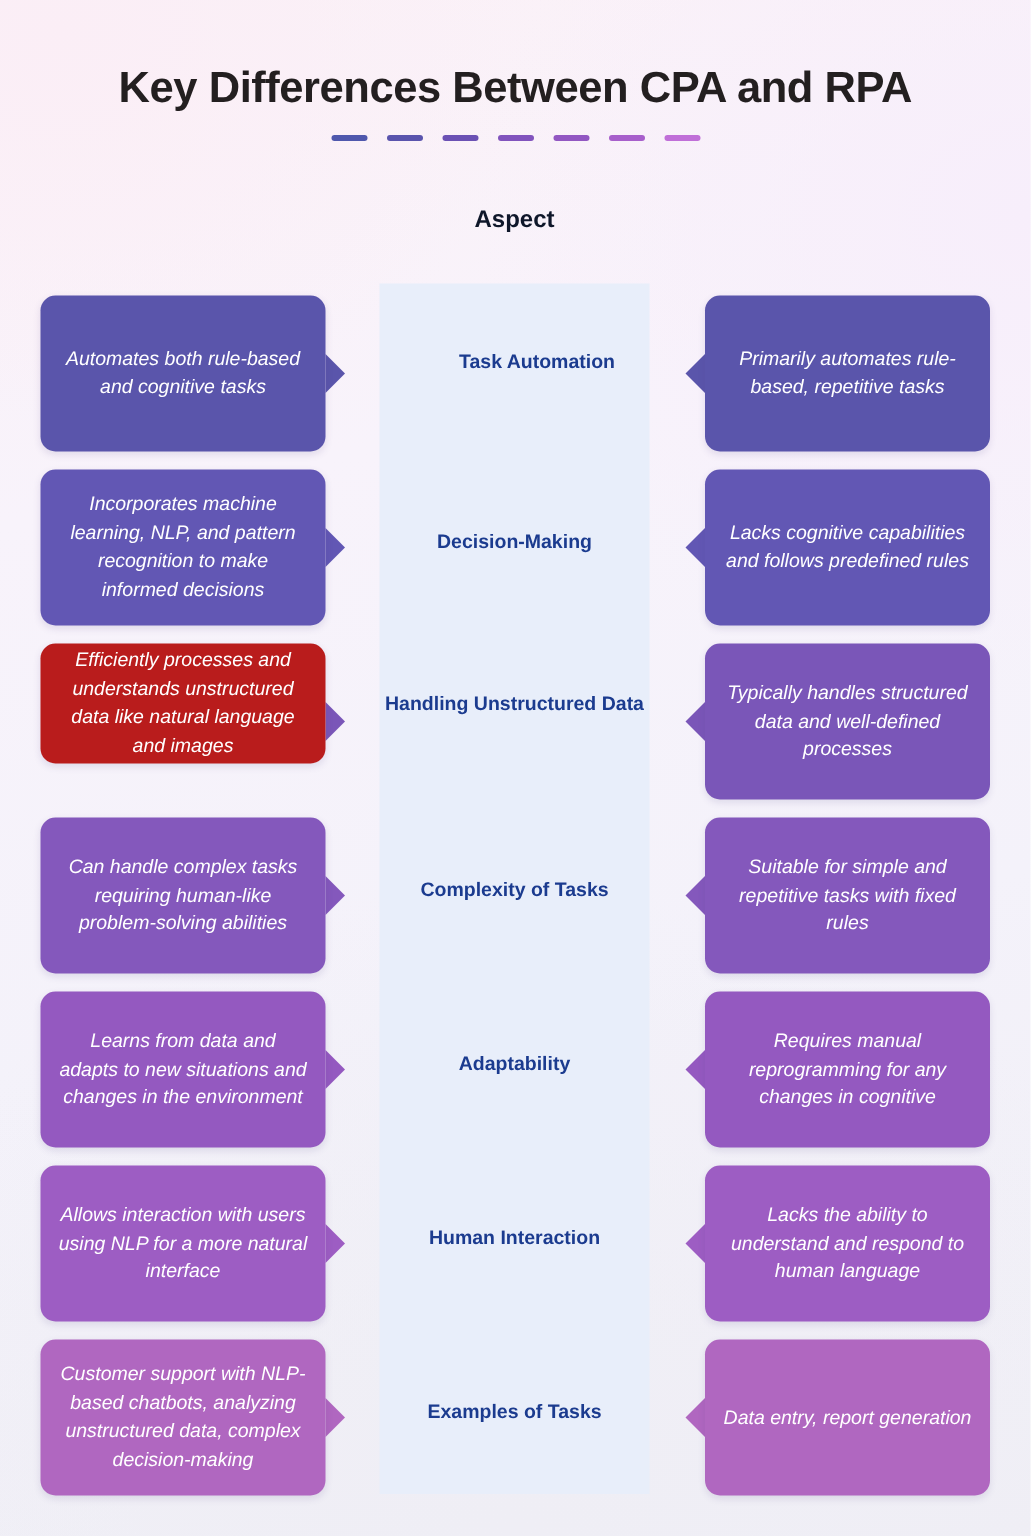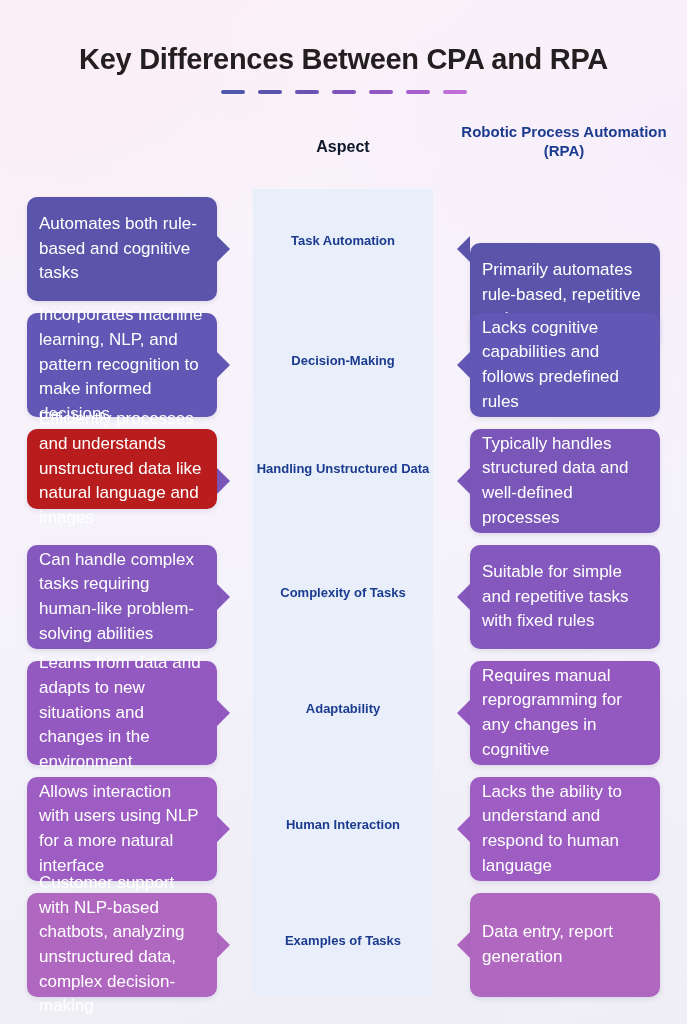--- a/index.html
+++ b/index.html
@@ -109,28 +109,30 @@
   }
   .row {
     position: relative;
     width: 687px;
   }
 
   .card {
     position: absolute;
     border-radius: 10px;
     color: #ffffff;
-    font-size: 17px;
+    font-size: 13px;
     line-height: 1.45;
+    text-align: center;
     display: flex;
     align-items: center;
     justify-content: center;
     padding: 8px 12px;
     box-shadow: 0 2px 5px rgba(80,60,130,0.13);
     z-index: 2;
+    font-style: italic;
   }
   .card.left  { left: 27px;  width: 190px; }
   .card.right { left: 470px; width: 190px; }
 
   .card-text { width: 100%; }
 
   
   .arrow {
     position: absolute;
     width: 0;
@@ -176,32 +178,31 @@
       <div class="dash" style="background: rgb(129, 83, 189);"></div>
       <div class="dash" style="background: rgb(146, 87, 194);"></div>
       <div class="dash" style="background: rgb(167, 95, 203);"></div>
       <div class="dash" style="background: rgb(192, 111, 216);"></div>
     </div>
 
   <div class="center-band" style="background: rgb(232, 238, 250);"></div>
 
   <div class="col-headers">
     <div class="col-head center" style="color: #0f172a;">Aspect</div>
-    <div class="col-head right" style="color: rgb(27, 59, 143);">Robotic Process Automation (RPA)</div>
   </div>
 
   <div class="rows">
       <div class="row" style="height: 0px;">
         <div class="card left" style="top: 8px; height: 104px; background: rgb(90, 85, 171);">
           <div class="card-text">Automates both rule-based and cognitive tasks</div>
         </div>
         <div class="arrow left-arrow" style="top: 47px; border-left-color: rgb(90, 85, 171);"></div>
-        <div class="aspect" style="top: 44px;">Task Automation</div>
+        <div class="aspect" style="top: 44px; margin-left: 15px;">Task Automation</div>
         <div class="arrow right-arrow" style="top: 47px; border-right-color: rgb(90, 85, 171);"></div>
-        <div class="card right" style="top: 8px; height: 104px; background: rgb(90, 85, 171); margin-top: 46px;">
+        <div class="card right" style="top: 8px; height: 104px; background: rgb(90, 85, 171);">
           <div class="card-text">Primarily automates rule-based, repetitive tasks</div>
         </div>
       </div>
       <div class="row" style="height: 0px;">
         <div class="card left" style="top: 124px; height: 104px; background: rgb(98, 87, 180);">
           <div class="card-text">Incorporates machine learning, NLP, and pattern recognition to make informed decisions</div>
         </div>
         <div class="arrow left-arrow" style="top: 163px; border-left-color: rgb(98, 87, 180);"></div>
         <div class="aspect" style="top: 164px;">Decision-Making</div>
         <div class="arrow right-arrow" style="top: 163px; border-right-color: rgb(98, 87, 180);"></div>

